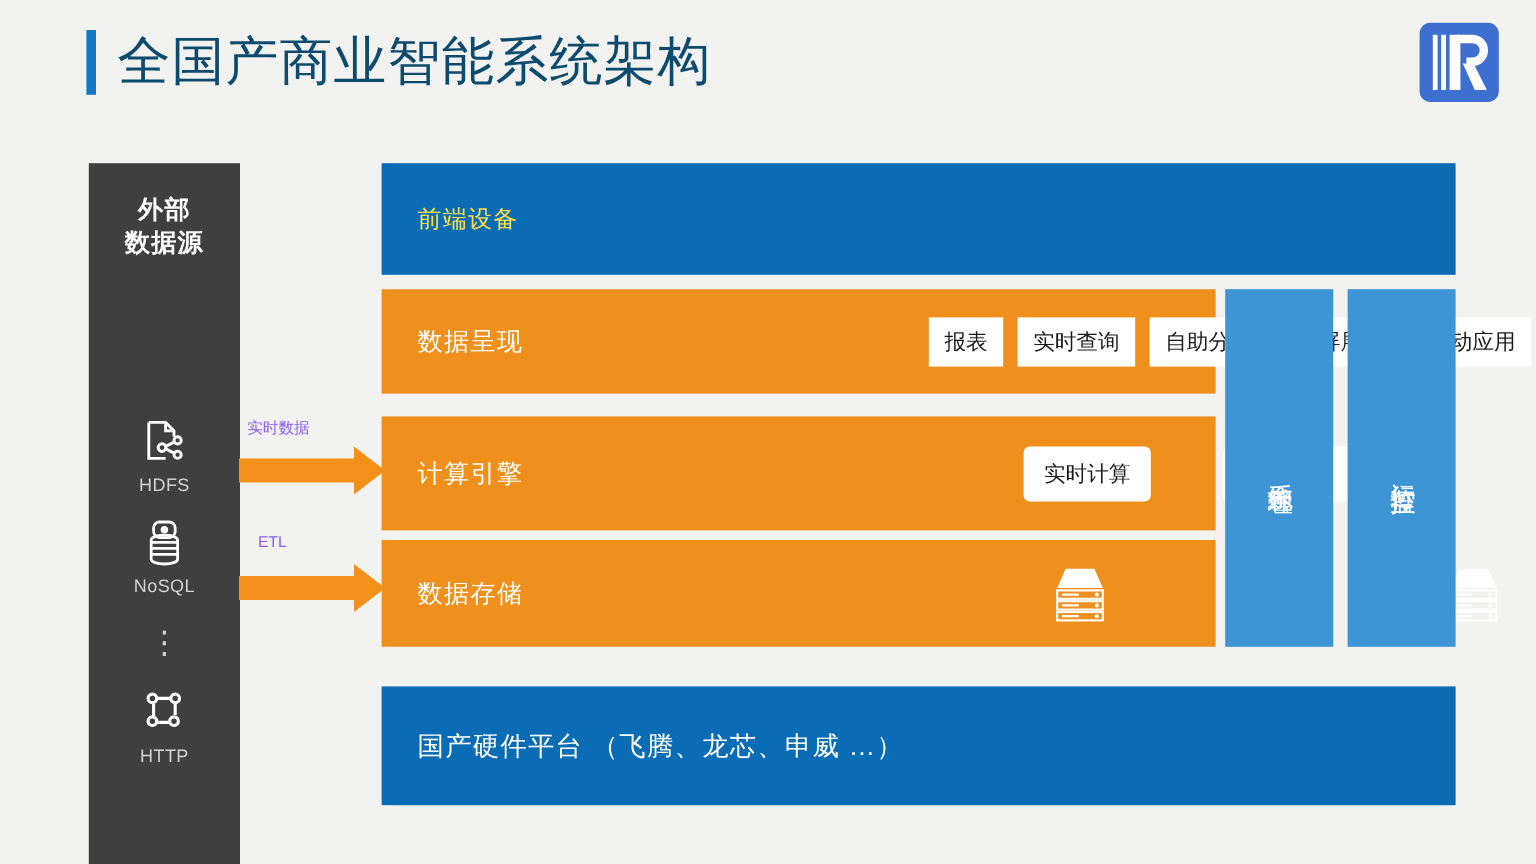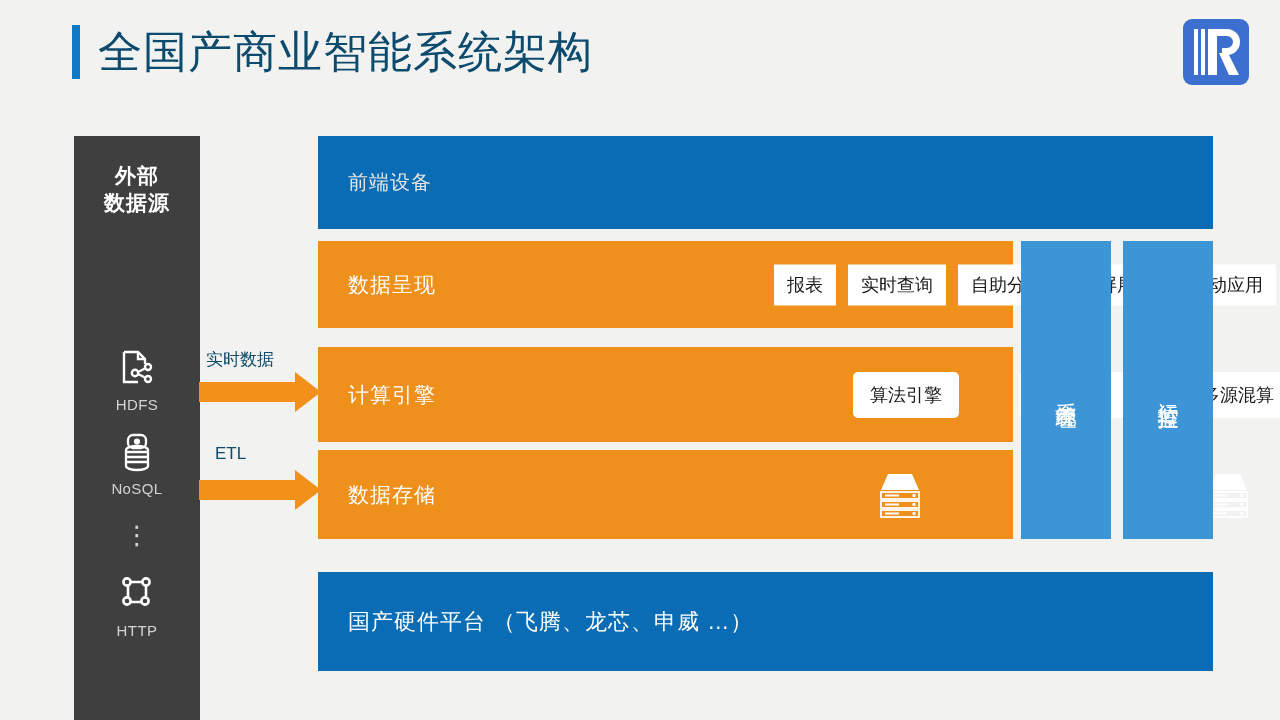--- a/index.html
+++ b/index.html
@@ -45,33 +45,33 @@
     color:#d2d2d2; font-size:15px; letter-spacing:.4px;
   }
   .src-dots {
     color:#d2d2d2; font-size:26px; line-height:14px; letter-spacing:0;
   }
 
   
   .flow-arrow { position:absolute; }
   .flow-arrow svg { display:block; }
   .flow-label {
-    position:absolute; font-size:17px; color:#0c4a6e; white-space:nowrap;
+    position:absolute; font-size:13px; color:#8b5cf6; white-space:nowrap;
   }
 
   
   .band { position:absolute; }
 
   #band-frontend {
     left:318px; top:136px; width:895px; height:93px;
     background:#0a6cb4;
   }
   #band-frontend .band-title {
     position:absolute; left:30px; top:33px;
-    color:#e5e5e5; font-size:20px; letter-spacing:1px;
+    color:#fde047; font-size:20px; letter-spacing:1px;
   }
 
   .band-orange { background:#ef8f1c; }
   #band-present { left:318px; top:241px; width:695px; height:87px; }
   #band-compute { left:318px; top:347px; width:695px; height:95px; }
   #band-storage { left:318px; top:450px; width:695px; height:89px; }
 
   .band-orange .band-title {
     position:absolute; left:30px; top:50%; transform:translateY(-50%);
     color:#ffffff; font-size:21px; letter-spacing:1px; white-space:nowrap;
@@ -223,21 +223,20 @@
     <div class="chip">实时查询</div>
     <div class="chip">自助分析</div>
     <div class="chip">大屏展现</div>
     <div class="chip">移动应用</div>
   </div>
 </div>
 
 <div class="band band-orange" id="band-compute">
   <div class="band-title">计算引擎</div>
   <div class="chip-row">
-    <div class="chip">算法引擎</div>
     <div class="chip">实时计算</div>
     <div class="chip">多源混算</div>
   </div>
 </div>
 
 <div class="band band-orange" id="band-storage">
   <div class="band-title">数据存储</div>
   <div class="server-row">
     <span class="server-icon">
       <svg width="52" height="48" viewBox="0 0 52 48">

